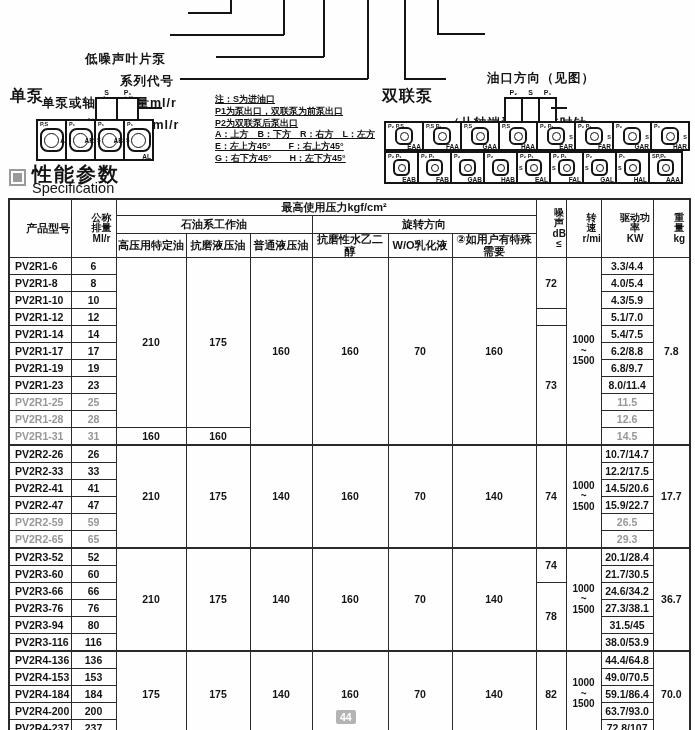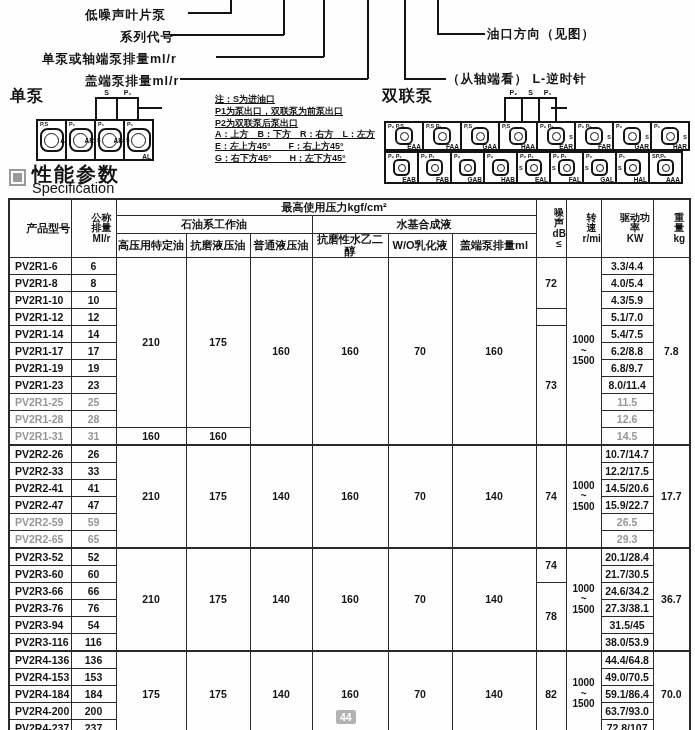--- a/index.html
+++ b/index.html
@@ -1,18 +1,18 @@
 <!DOCTYPE html>
 <html><head>
 <meta charset="utf-8">
 <style>
   html,body{margin:0;padding:0;background:#e8e8e8;}
   .page{position:relative;width:695px;height:730px;background:#fefefe;overflow:hidden;
         font-family:"Liberation Sans","DejaVu Sans",sans-serif;color:#141414;}
-  .lbl{position:absolute;font-weight:bold;font-size:12.5px;white-space:nowrap;letter-spacing:1px;}
+  .lbl{position:absolute;font-weight:bold;font-size:12.5px;white-space:nowrap;letter-spacing:1px;margin-top:44px;}
   .hline{position:absolute;border-top:2px solid #141414;}
   .vline{position:absolute;border-left:2px solid #141414;}
   .pump-title{position:absolute;font-weight:bold;font-size:16px;letter-spacing:1px;}
   .pump{position:absolute;display:flex;}
   .pcell{border:2px solid #141414;background:#fff;position:relative;}
   .pcell+.pcell{margin-left:-2px;}
   .plabel{position:absolute;top:-10px;left:50%;transform:translateX(-50%);font-size:7px;font-weight:bold;}
   .sqrow{position:absolute;display:flex;}
   .sq{position:relative;border:2px solid #141414;background:#fff;display:flex;align-items:center;justify-content:center;box-sizing:border-box;}
   .sq+.sq{margin-left:-2px;}
@@ -253,29 +253,29 @@
 ≤</th>
           <th class="pre" rowspan="3">转速
 r/min</th>
           <th class="pre" rowspan="3">驱动功率
 KW</th>
           <th class="pre" rowspan="3">重量
 kg</th>
         </tr>
         <tr>
           <th colspan="3">石油系工作油</th>
-          <th colspan="3">水基合成液</th>
+          <th colspan="3">旋转方向</th>
         </tr>
         <tr>
           <th>高压用特定油</th>
           <th>抗磨液压油</th>
           <th>普通液压油</th>
           <th>抗磨性水乙二醇</th>
           <th>W/O乳化液</th>
-          <th>盖端泵排量ml</th>
+          <th>②如用户有特殊需要</th>
         </tr>
       </thead>
       <tbody>
         <tr>
           <td class="model">PV2R1-6</td>
           <td>6</td>
           <td rowspan="10">210</td>
           <td rowspan="10">175</td>
           <td rowspan="11">160</td>
           <td rowspan="11">160</td>
@@ -410,21 +410,21 @@
           <td rowspan="4">78</td>
           <td>24.6/34.2</td>
         </tr>
         <tr>
           <td class="model">PV2R3-76</td>
           <td>76</td>
           <td>27.3/38.1</td>
         </tr>
         <tr>
           <td class="model">PV2R3-94</td>
-          <td>54</td>
+          <td>80</td>
           <td>31.5/45</td>
         </tr>
         <tr>
           <td class="model">PV2R3-116</td>
           <td>116</td>
           <td>38.0/53.9</td>
         </tr>
         <tr class="grp">
           <td class="model">PV2R4-136</td>
           <td>136</td>

